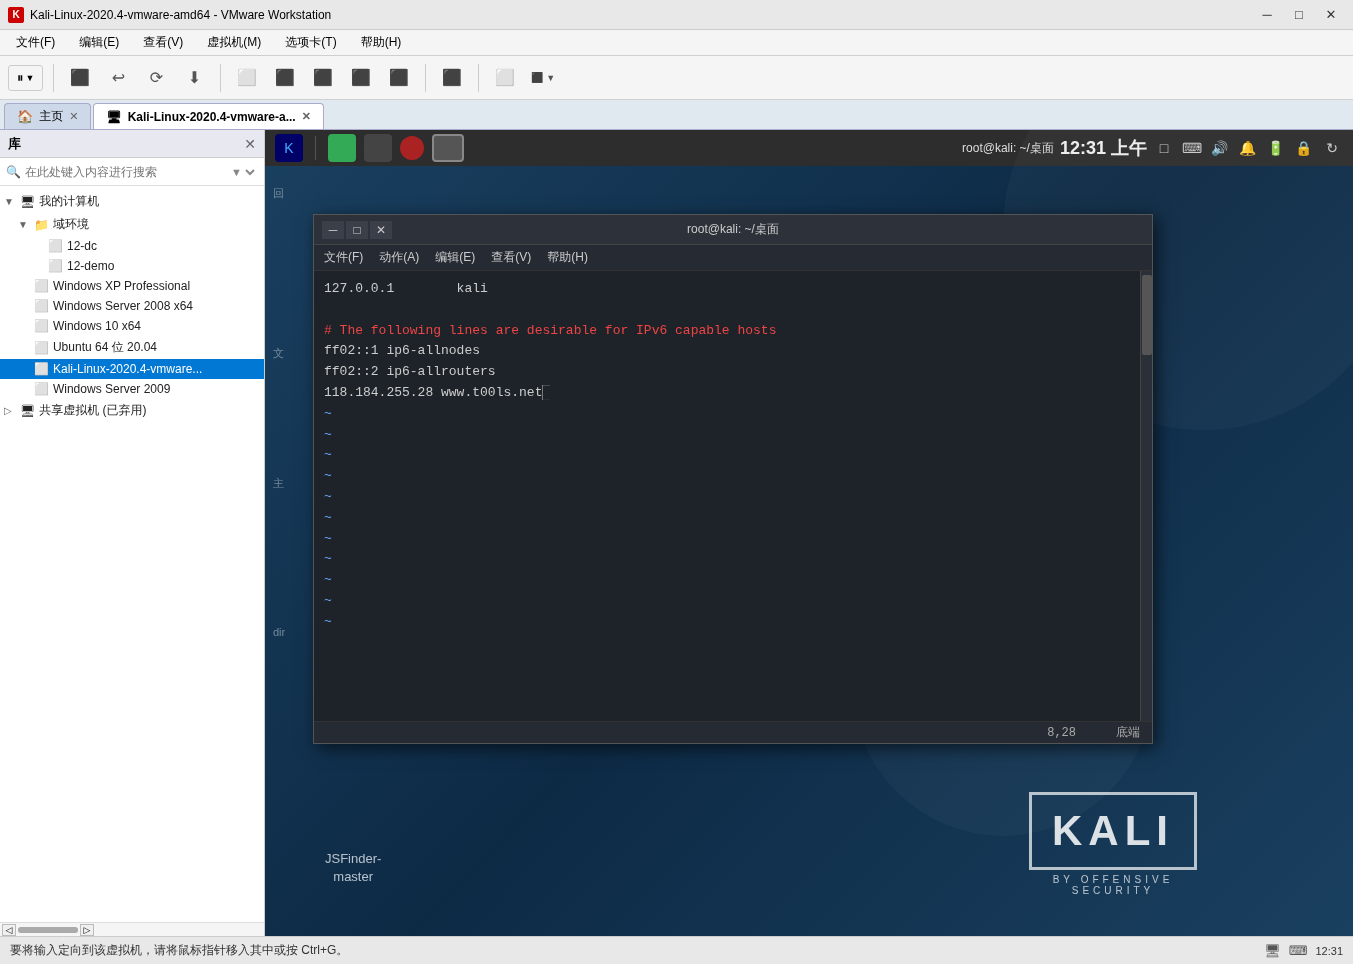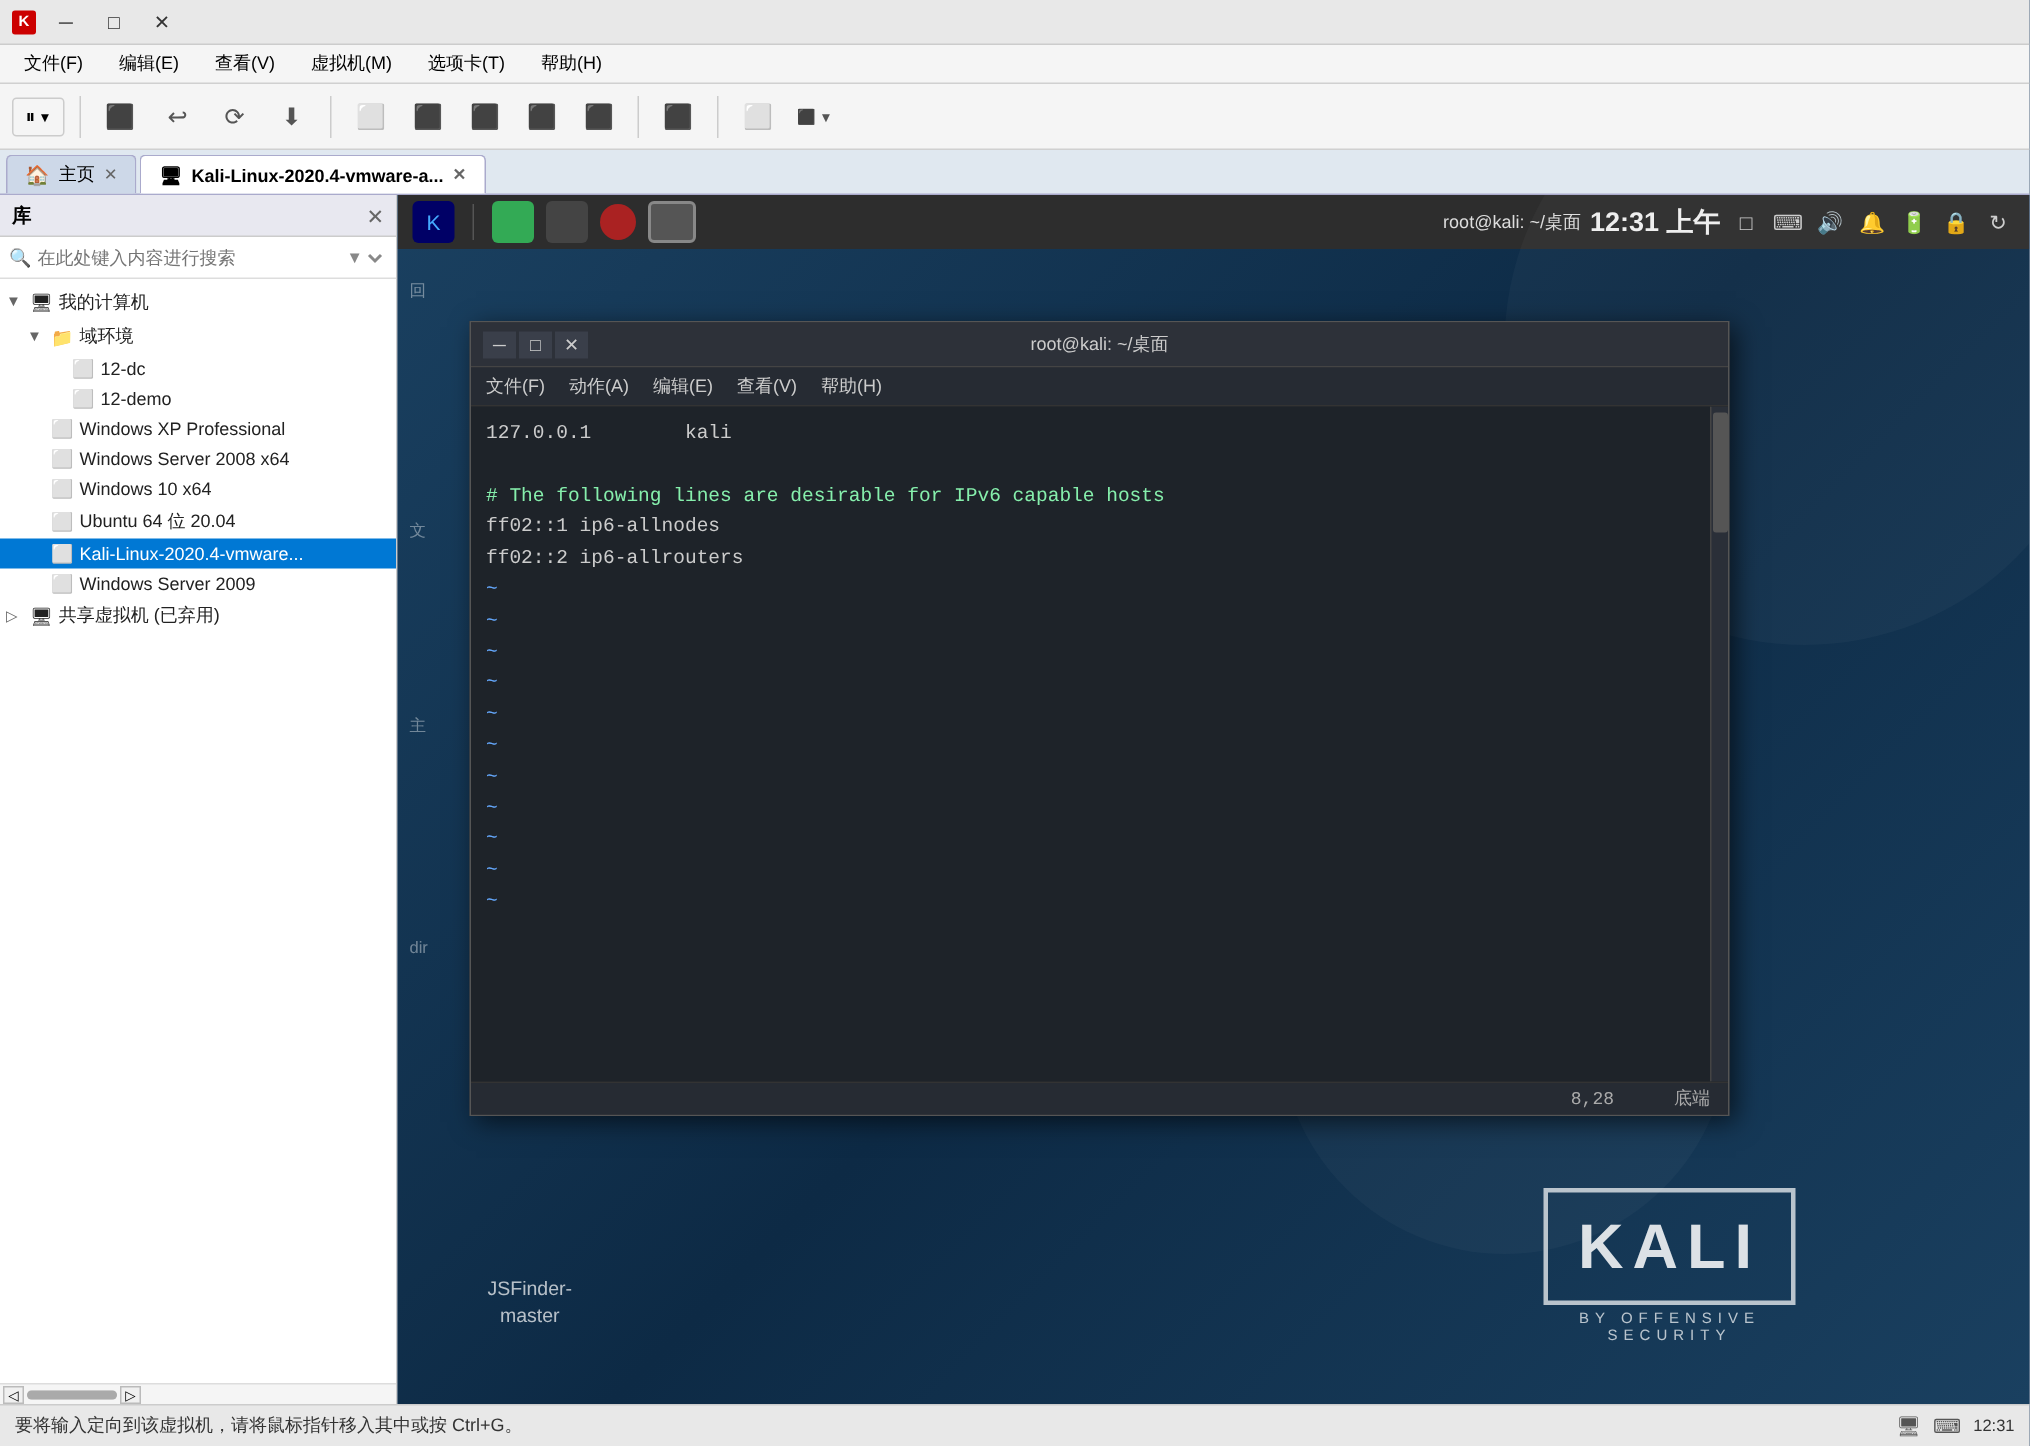--- a/index.html
+++ b/index.html
@@ -340,21 +340,21 @@
       background: #1e2329;
       padding: 8px 10px;
       overflow-y: auto;
       font-family: 'Courier New', monospace;
       font-size: 13px;
       color: #ccc;
       line-height: 1.6;
       position: relative;
     }
     .term-line { white-space: pre; }
-    .term-cyan { color: #86efac; }
+    .term-cyan { color: #ef4444; }
     .term-tilde { color: #6af; }
 
     
     #terminal-scrollbar {
       width: 12px;
       background: #2a2f38;
       border-left: 1px solid #444;
       position: relative;
     }
     .term-scroll-thumb {
@@ -490,20 +490,21 @@
       background: rgba(255,255,255,0.03);
     }
   </style>
 </head>
 <body>
 
 <div id="titlebar">
   <div class="app-icon">
     <span style="color:#fff;font-size:10px;font-weight:bold;">K</span>
   </div>
+  <span class="title-text">Kali-Linux-2020.4-vmware-amd64 - VMware Workstation</span>
   <div class="win-controls">
     <button class="win-btn">─</button>
     <button class="win-btn">□</button>
     <button class="win-btn close">✕</button>
   </div>
 </div>
 
 <div id="menubar">
   <span class="menu-item">文件(F)</span>
   <span class="menu-item">编辑(E)</span>
@@ -704,20 +705,21 @@
             <span class="term-menu">帮助(H)</span>
           </div>
 
           <div id="terminal-body">
             <div id="terminal-content">
               <div class="term-line">127.0.0.1        kali</div>
               <div class="term-line">&nbsp;</div>
               <div class="term-line term-cyan"># The following lines are desirable for IPv6 capable hosts</div>
               <div class="term-line">ff02::1 ip6-allnodes</div>
               <div class="term-line">ff02::2 ip6-allrouters</div>
+              <div class="term-line">118.184.255.28 www.t00ls.net<span style="background:#ccc;color:#1e2329;">█</span></div>
               <div class="term-line term-tilde">~</div>
               <div class="term-line term-tilde">~</div>
               <div class="term-line term-tilde">~</div>
               <div class="term-line term-tilde">~</div>
               <div class="term-line term-tilde">~</div>
               <div class="term-line term-tilde">~</div>
               <div class="term-line term-tilde">~</div>
               <div class="term-line term-tilde">~</div>
               <div class="term-line term-tilde">~</div>
               <div class="term-line term-tilde">~</div>

